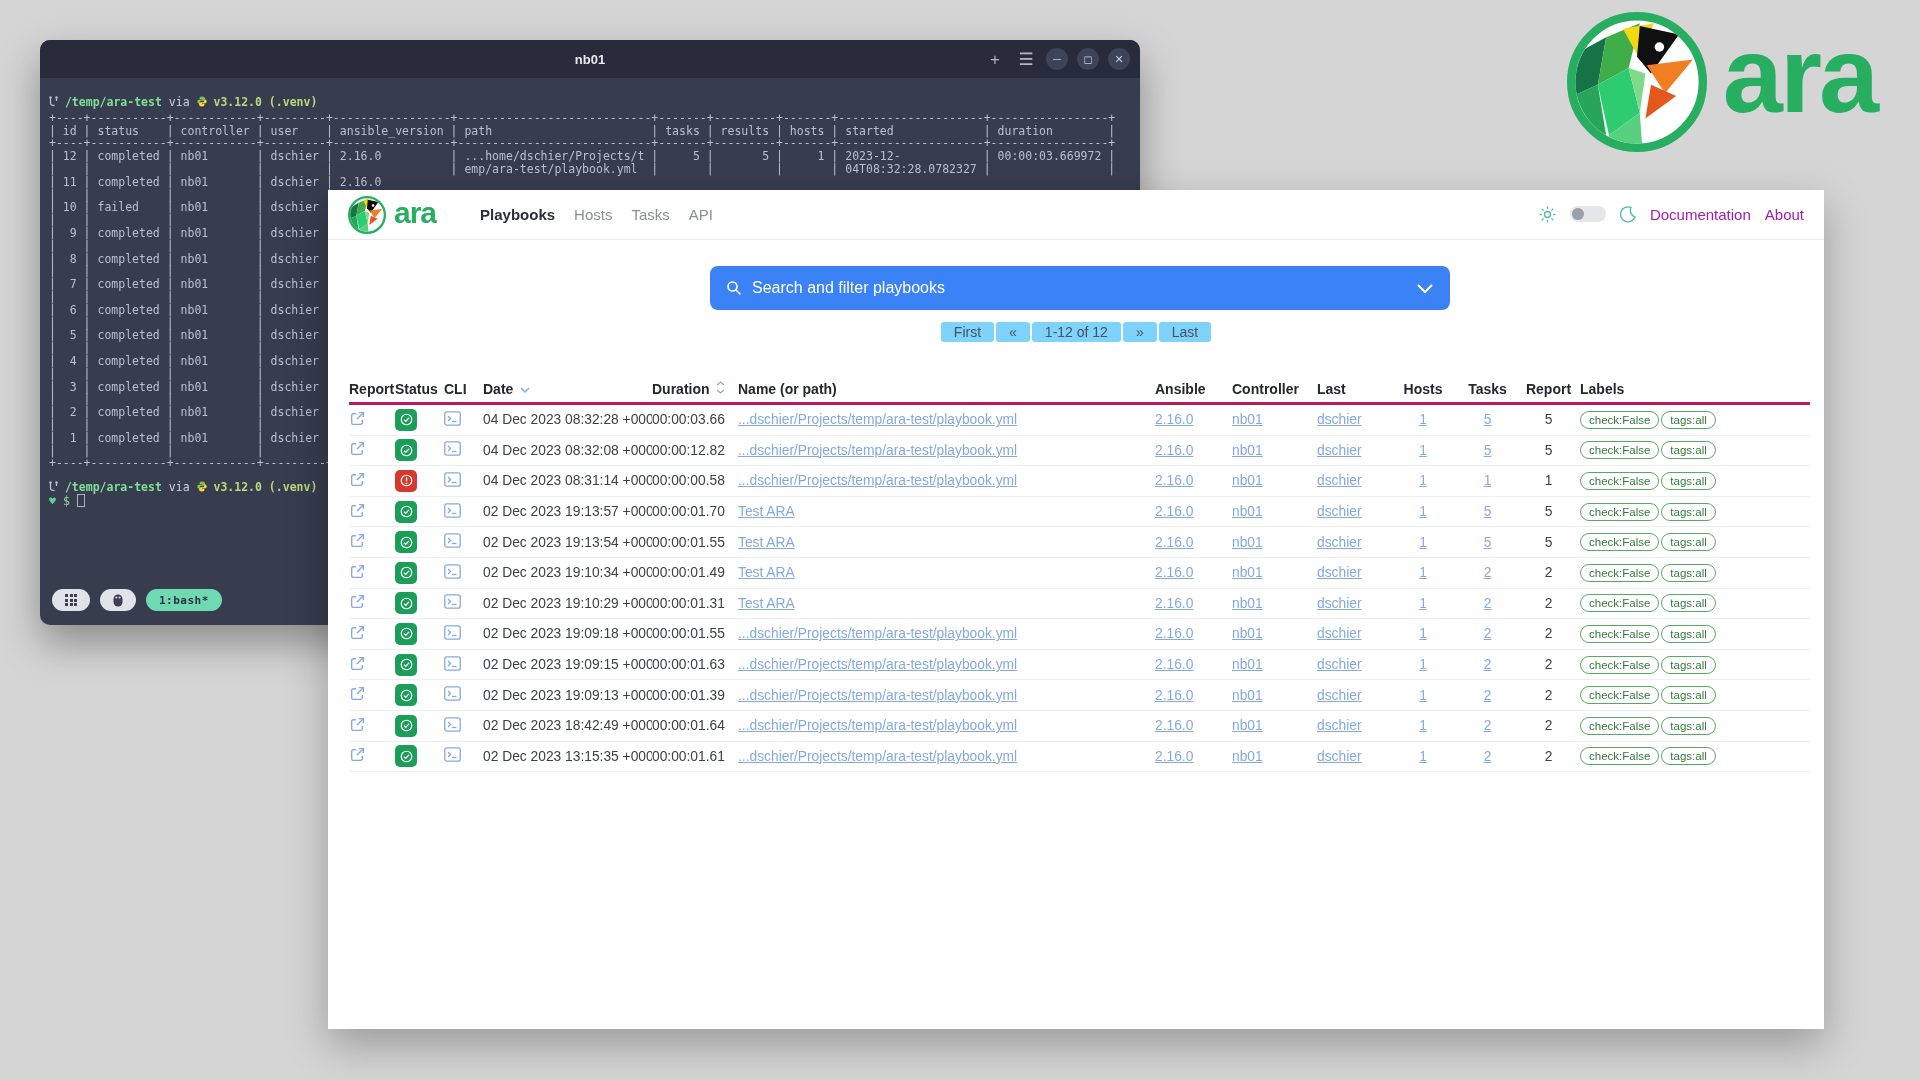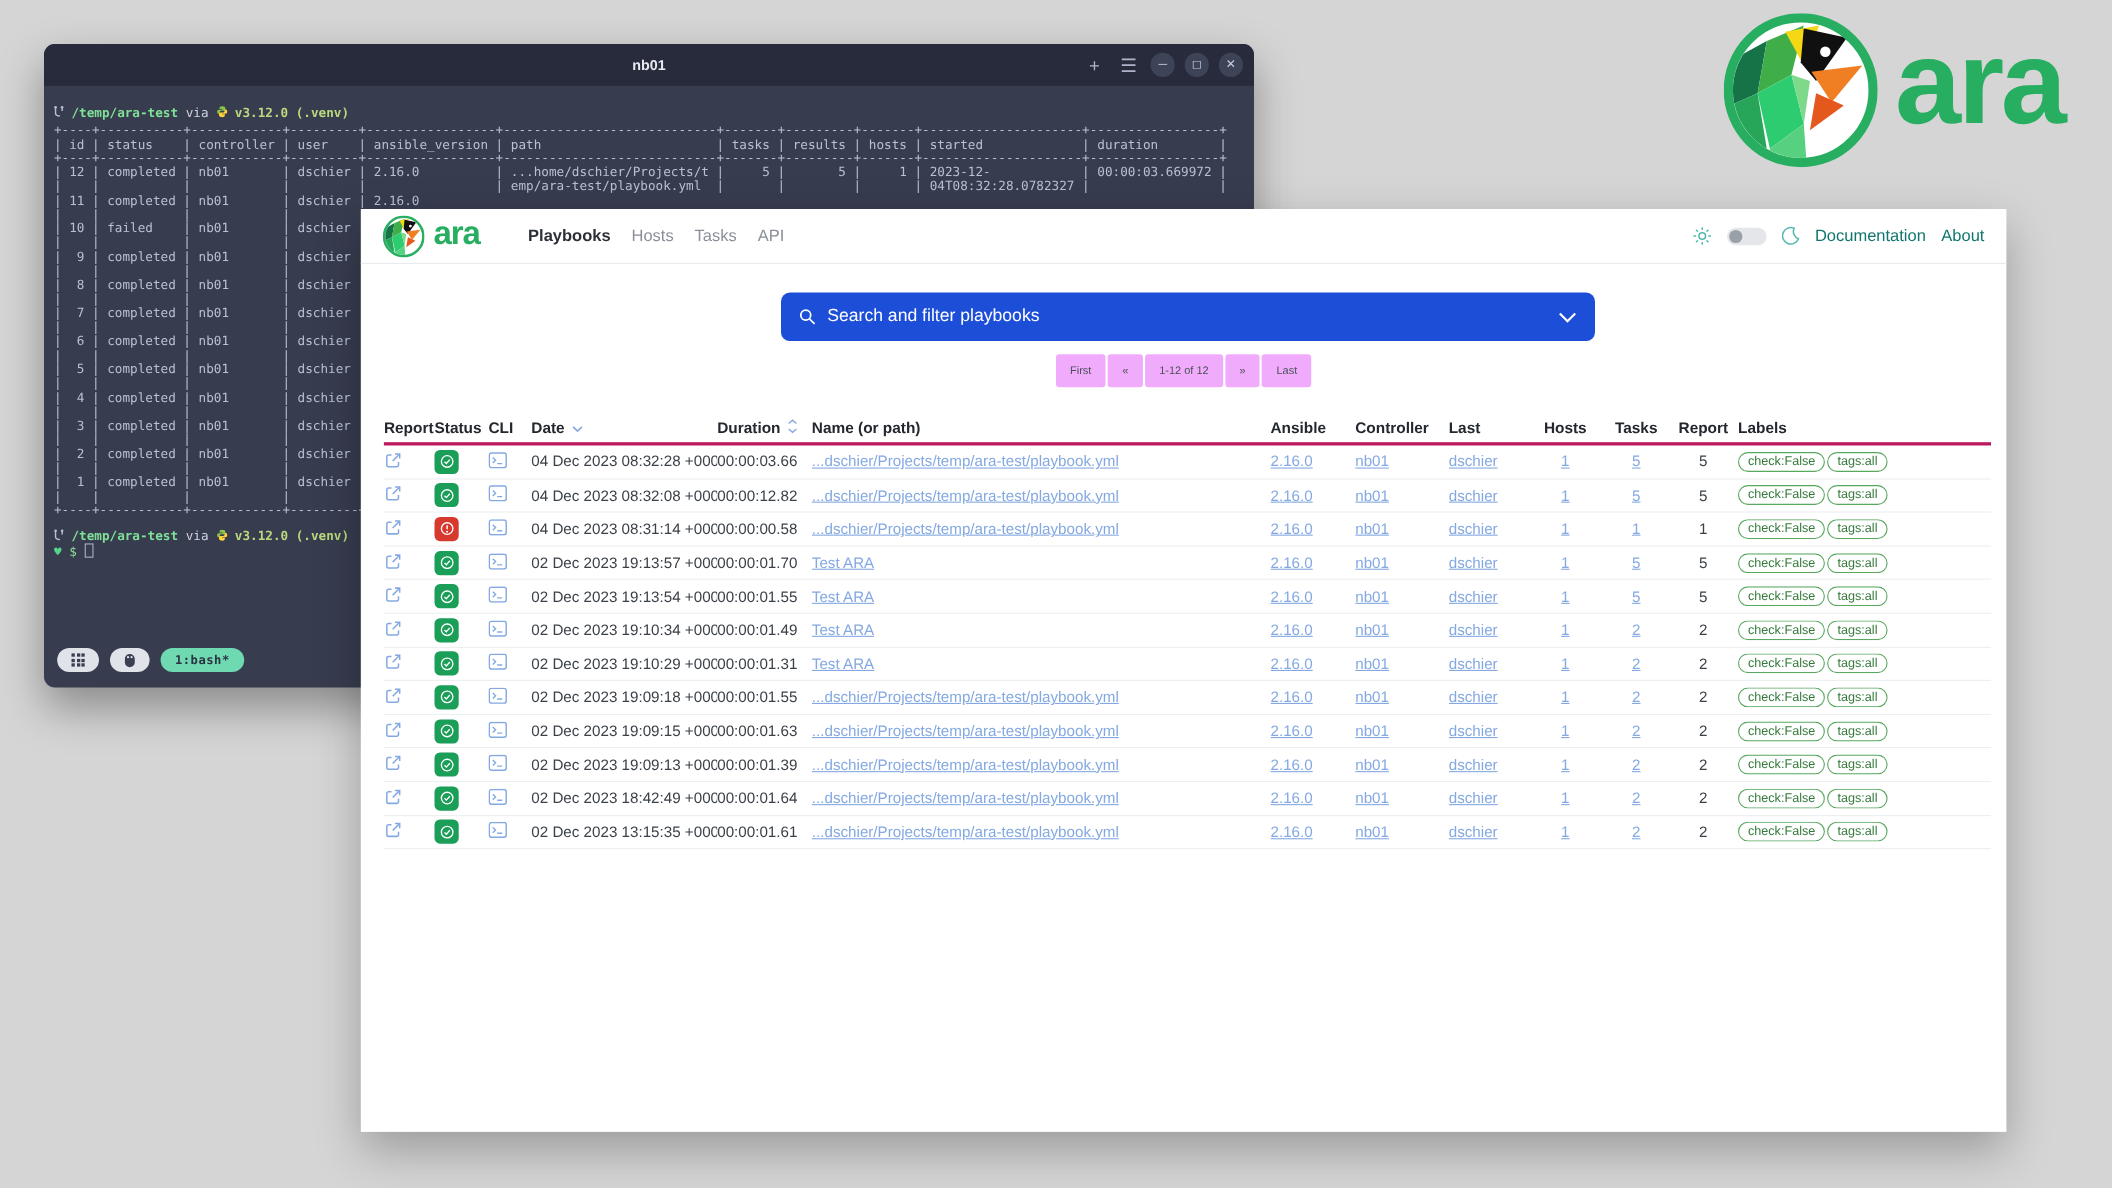--- a/index.html
+++ b/index.html
@@ -50,33 +50,33 @@
   .webwin {
     position:absolute; left:328px; top:190px; width:1496px; height:839px;
     background:#ffffff; z-index:2; box-shadow:0 16px 40px rgba(0,0,0,.28);
   }
   .web-header { position:absolute; top:0; left:0; right:0; height:50px; border-bottom:1px solid #e9eaec; display:flex; align-items:center; padding:0 20px; }
   .brand { display:flex; align-items:center; gap:8px; }
   .brand-text { font-size:30px; color:#27ae60; font-weight:600; letter-spacing:-1px; margin-top:-4px; }
   .nav { display:flex; gap:19px; margin-left:44px; font-size:15px; }
   .nav-item { color:#8a8f98; cursor:pointer; }
   .nav-item.active { color:#2b2f36; font-weight:bold; }
-  .header-right { margin-left:auto; display:flex; align-items:center; gap:14px; font-size:15px; color:#0f766e; }
+  .header-right { margin-left:auto; display:flex; gap:14px; font-size:15px; color:#a21caf; }
   .toggle { width:36px; height:16px; background:#e4e6e9; border-radius:9px; position:relative; }
   .toggle .knob { position:absolute; left:2px; top:2px; width:12px; height:12px; border-radius:50%; background:#9aa0a8; }
 
   .searchbar {
-    position:absolute; left:382px; top:76px; width:740px; height:44px; background:#1d4ed8;
+    position:absolute; left:382px; top:76px; width:740px; height:44px; background:#3b82f6;
     border-radius:8px; display:flex; align-items:center; padding:0 16px; color:#fff; font-size:16px; cursor:pointer;
   }
   .searchbar .label { margin-left:10px; }
   .searchbar .chev { margin-left:auto; }
 
   .pagination { position:absolute; top:132px; left:0; right:0; display:flex; justify-content:center; gap:2px; }
-  .page-seg { background:#f0abfc; color:#4a5157; font-size:10px; height:30px; display:flex; align-items:center; padding:0 13px; border-radius:3px; cursor:pointer; }
+  .page-seg { background:#7dd3fc; color:#4a5157; font-size:14px; height:20px; display:flex; align-items:center; padding:0 13px; border-radius:3px; cursor:pointer; }
 
   .tbl { position:absolute; left:21px; right:14px; top:186px; }
   .tr { display:grid; grid-template-columns:46px 49px 39px 169px 86px 417px 77px 85px 77px 64px 65px 57px 1fr; align-items:center; }
   .thead { height:29px; border-bottom:3px solid #be185d; font-weight:bold; color:#23272e; font-size:14px; }
   .row { height:30.6px; border-bottom:1px solid #edeef0; font-size:13.8px; color:#3b4148; }
   .c-center { text-align:center; }
   .sorticon { color:#84a9e2; margin-left:6px; }
   a.blue, .blue-link { color:#84a9e2; text-decoration:underline; cursor:pointer; }
   .icon-btn { display:inline-flex; cursor:pointer; }
   .status-badge { width:22px; height:22px; border-radius:5px; display:inline-flex; align-items:center; justify-content:center; }

